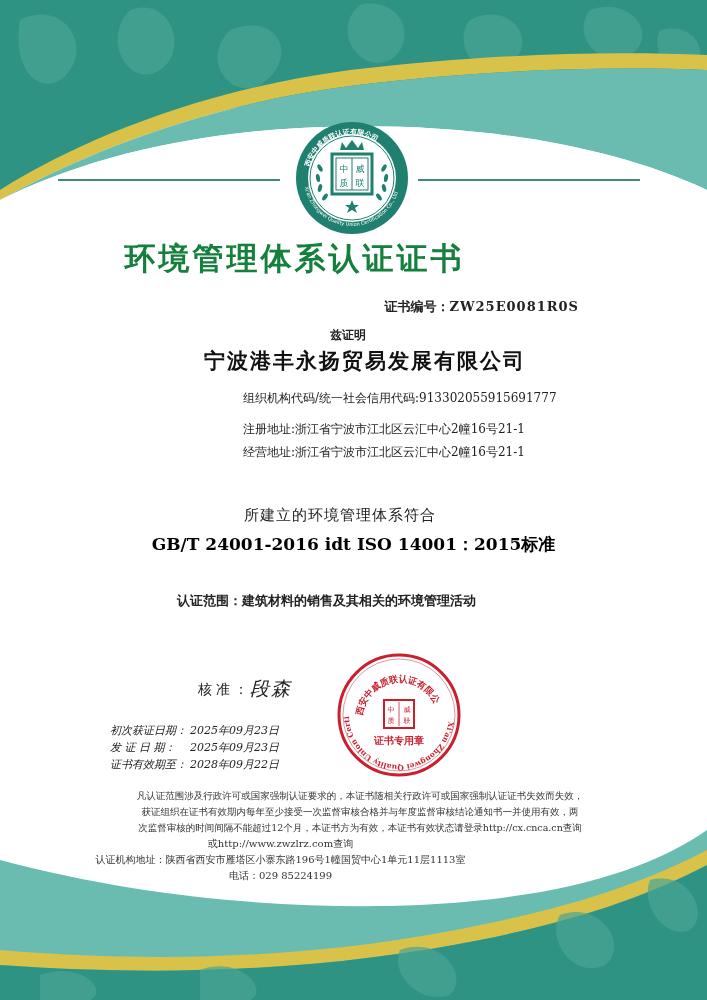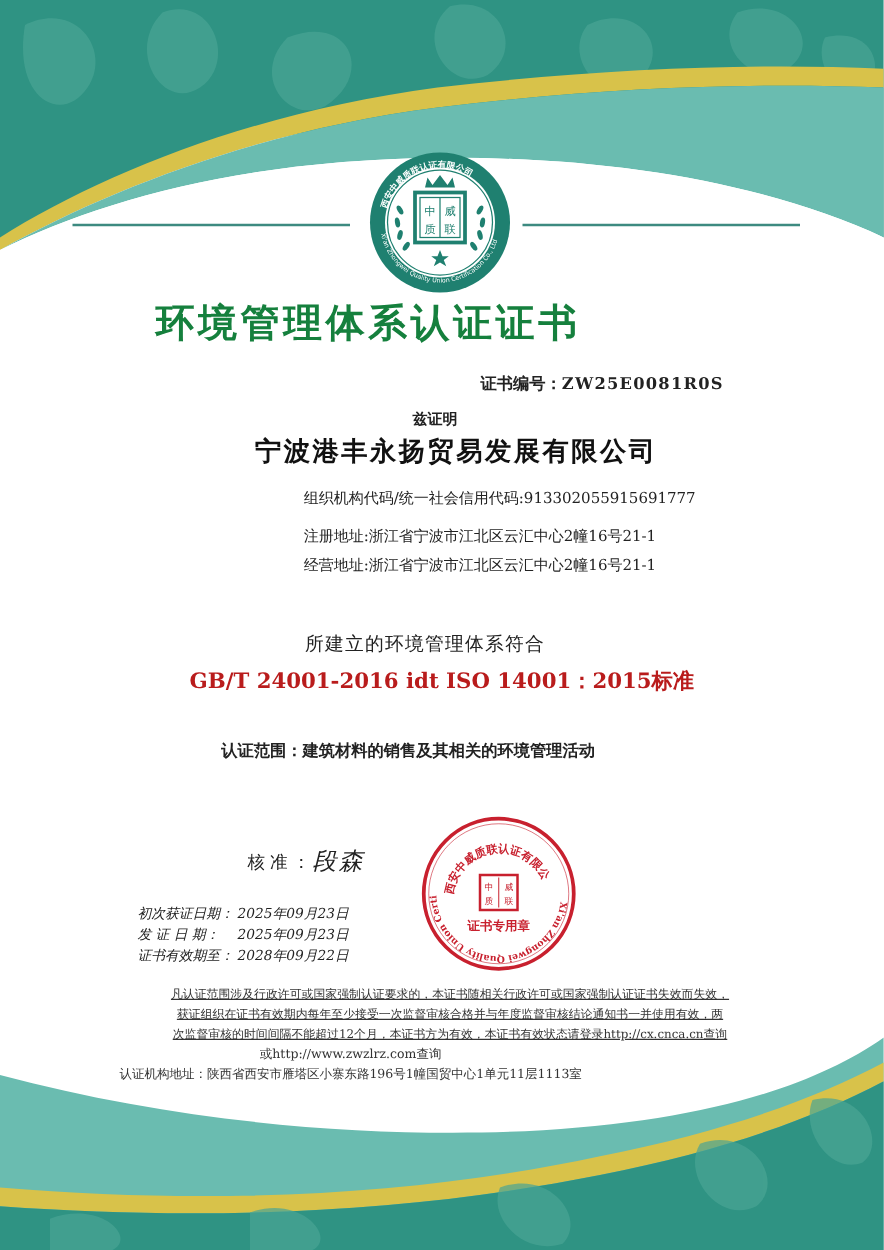--- a/index.html
+++ b/index.html
@@ -39,21 +39,21 @@
   .info-line.code { top: 390px; }
   .info-line.reg { top: 421px; }
   .info-line.ops { top: 444px; }
 
   .conform {
     position: absolute; top: 506px; left: 0; width: 680px; text-align: center;
     font-size: 15px; color: #222; letter-spacing: 1px;
   }
   .standard {
     position: absolute; top: 533px; left: 0; width: 707px; text-align: center;
-    font-size: 17px; font-weight: bold; color: #b91c1c;
+    font-size: 17px; font-weight: bold; color: #000000;
   }
   .scope {
     position: absolute; top: 592px; left: 0; width: 653px; text-align: center;
     font-size: 13px; font-weight: bold; color: #222;
   }
   .approve {
     position: absolute; top: 681px; left: 198px; font-size: 14px; color: #222;
     letter-spacing: 4px;
   }
   .signature {
@@ -63,21 +63,21 @@
   .dates { position: absolute; top: 723px; left: 110px; font-size: 11px; color: #222; }
   .dates .row { height: 17px; white-space: nowrap; font-style: italic; }
   .dates .lbl { display: inline-block; width: 80px; }
 
   .seal { position: absolute; left: 336px; top: 652px; width: 126px; height: 126px; }
 
   .notice {
     position: absolute; top: 788px; left: 110px; width: 500px; font-size: 9.5px;
     color: #333; line-height: 16px; text-align: center;
   }
-  .notice .p { white-space: nowrap; text-decoration: underline; }
+  .notice .p { white-space: nowrap; }
   .footer-lines {
     position: absolute; top: 836px; left: 0; width: 561px; text-align: center;
     font-size: 10px; color: #333; line-height: 16px;
   }
 </style>
 </head>
 <body>
 
 <svg class="bg-svg" viewBox="0 0 707 1000" xmlns="http://www.w3.org/2000/svg">
 
@@ -210,15 +210,16 @@
 
   <div class="notice">
     <div class="p">凡认证范围涉及行政许可或国家强制认证要求的，本证书随相关行政许可或国家强制认证证书失效而失效，</div>
     <div class="p">获证组织在证书有效期内每年至少接受一次监督审核合格并与年度监督审核结论通知书一并使用有效，两</div>
     <div class="p">次监督审核的时间间隔不能超过12个月，本证书方为有效，本证书有效状态请登录http://cx.cnca.cn查询</div>
   </div>
 
   <div class="footer-lines">
     <div>或http://www.zwzlrz.com查询</div>
     <div>认证机构地址：陕西省西安市雁塔区小寨东路196号1幢国贸中心1单元11层1113室</div>
+    <div>电话：029  85224199</div>
   </div>
 
 </div>
 
 </body></html>

